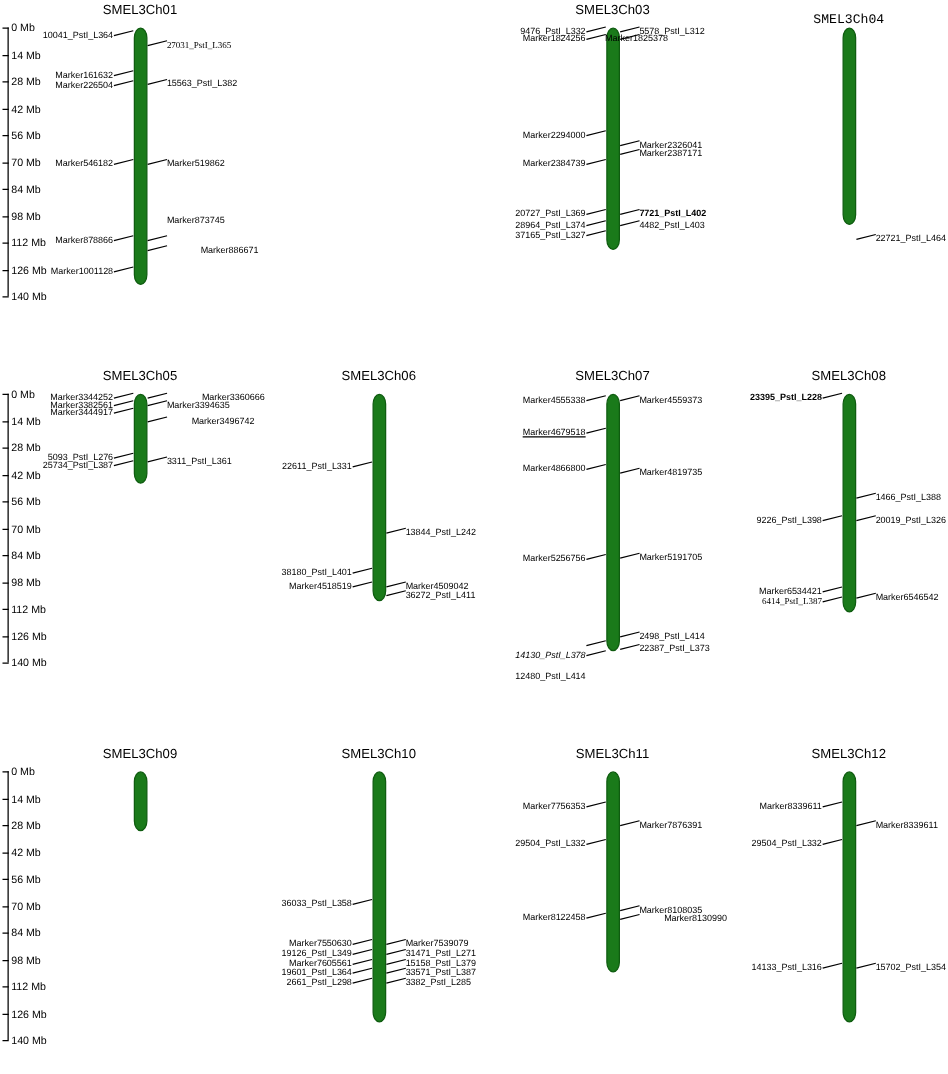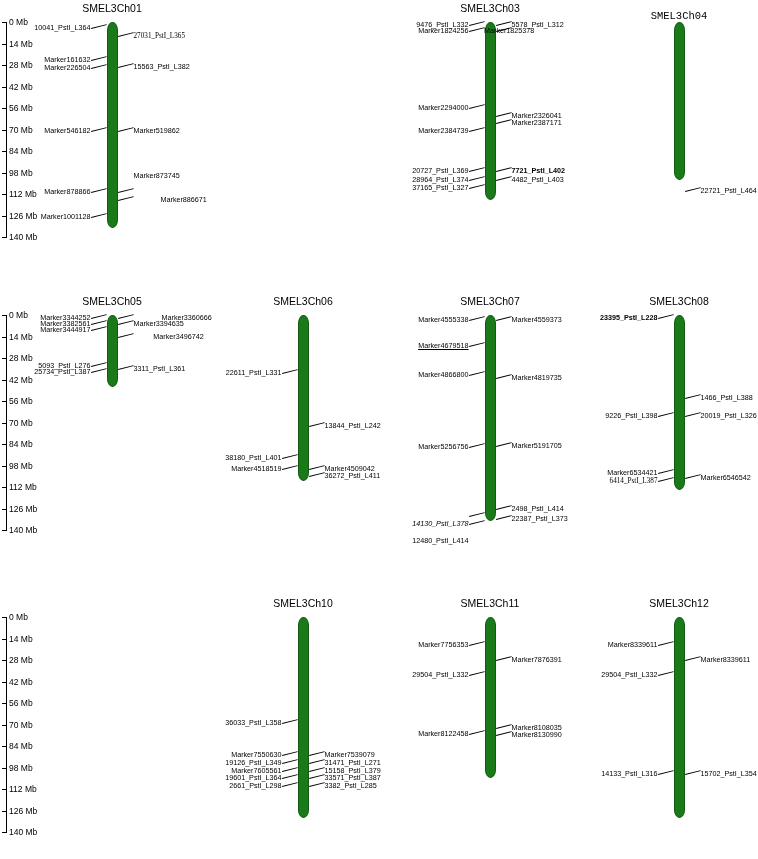--- a/index.html
+++ b/index.html
@@ -383,20 +383,24 @@
       <div class="marker left" style="left: 573.5px; width: 84px; top: 187.888px; font-family: Liberation Serif, serif;">6414_PstI_L387</div>
       <div class="leader" style="left: 657.5px; top: 187.888px; width: 16px; transform: rotate(-14deg);"></div>
       <div class="marker right" style="left: 700.5px; width: 90px; top: 104.944px;">1466_PstI_L388</div>
       <div class="leader" style="left: 684.5px; top: 104.944px; width: 16px; transform: rotate(-14deg);"></div>
       <div class="marker right" style="left: 700.5px; width: 90px; top: 123.376px;">20019_PstI_L326</div>
       <div class="leader" style="left: 684.5px; top: 123.376px; width: 16px; transform: rotate(-14deg);"></div>
       <div class="marker right" style="left: 700.5px; width: 90px; top: 184.816px;">Marker6546542</div>
       <div class="leader" style="left: 684.5px; top: 184.816px; width: 16px; transform: rotate(-14deg);"></div>
     </div>
     <div class="chrom" style="top: 595px; left: 0px; width: 758px; height: 253.04px;">
+      <div class="chrom-title" style="left: 52px; width: 120px; top: 2px;">SMEL3Ch09</div>
+      <div class="chrom-body" style="left: 106.5px; top: 22px; height: 47.616px;"></div>
+    </div>
+    <div class="chrom" style="top: 595px; left: 0px; width: 758px; height: 253.04px;">
       <div class="chrom-title" style="left: 243px; width: 120px; top: 2px;">SMEL3Ch10</div>
       <div class="chrom-body" style="left: 297.5px; top: 22px; height: 201.216px;"></div>
       <div class="marker left" style="left: 197.5px; width: 84px; top: 127.984px;">36033_PstI_L358</div>
       <div class="leader" style="left: 281.5px; top: 127.984px; width: 16px; transform: rotate(-14deg);"></div>
       <div class="marker left" style="left: 197.5px; width: 84px; top: 160.24px;">Marker7550630</div>
       <div class="leader" style="left: 281.5px; top: 160.24px; width: 16px; transform: rotate(-14deg);"></div>
       <div class="marker left" style="left: 197.5px; width: 84px; top: 167.92px;">19126_PstI_L349</div>
       <div class="leader" style="left: 281.5px; top: 167.92px; width: 16px; transform: rotate(-14deg);"></div>
       <div class="marker left" style="left: 197.5px; width: 84px; top: 175.6px;">Marker7605561</div>
       <div class="leader" style="left: 281.5px; top: 175.6px; width: 16px; transform: rotate(-14deg);"></div>
@@ -421,21 +425,21 @@
       <div class="marker left" style="left: 384.5px; width: 84px; top: 49.648px;">Marker7756353</div>
       <div class="leader" style="left: 468.5px; top: 49.648px; width: 16px; transform: rotate(-14deg);"></div>
       <div class="marker left" style="left: 384.5px; width: 84px; top: 80.368px;">29504_PstI_L332</div>
       <div class="leader" style="left: 468.5px; top: 80.368px; width: 16px; transform: rotate(-14deg);"></div>
       <div class="marker left" style="left: 384.5px; width: 84px; top: 138.736px;">Marker8122458</div>
       <div class="leader" style="left: 468.5px; top: 138.736px; width: 16px; transform: rotate(-14deg);"></div>
       <div class="marker right" style="left: 511.5px; width: 90px; top: 65.008px;">Marker7876391</div>
       <div class="leader" style="left: 495.5px; top: 65.008px; width: 16px; transform: rotate(-14deg);"></div>
       <div class="marker right" style="left: 511.5px; width: 90px; top: 132.592px;">Marker8108035</div>
       <div class="leader" style="left: 495.5px; top: 132.592px; width: 16px; transform: rotate(-14deg);"></div>
-      <div class="marker right" style="left: 511.5px; width: 90px; top: 140.272px;">Marker8130990</div>
+      <div class="marker right" style="left: 511.5px; width: 90px; top: 140.272px; text-align: center;">Marker8130990</div>
       <div class="leader" style="left: 495.5px; top: 140.272px; width: 16px; transform: rotate(-14deg);"></div>
     </div>
     <div class="chrom" style="top: 595px; left: 0px; width: 758px; height: 253.04px;">
       <div class="chrom-title" style="left: 619px; width: 120px; top: 2px;">SMEL3Ch12</div>
       <div class="chrom-body" style="left: 673.5px; top: 22px; height: 201.216px;"></div>
       <div class="marker left" style="left: 573.5px; width: 84px; top: 49.648px;">Marker8339611</div>
       <div class="leader" style="left: 657.5px; top: 49.648px; width: 16px; transform: rotate(-14deg);"></div>
       <div class="marker left" style="left: 573.5px; width: 84px; top: 80.368px;">29504_PstI_L332</div>
       <div class="leader" style="left: 657.5px; top: 80.368px; width: 16px; transform: rotate(-14deg);"></div>
       <div class="marker left" style="left: 573.5px; width: 84px; top: 178.672px;">14133_PstI_L316</div>

